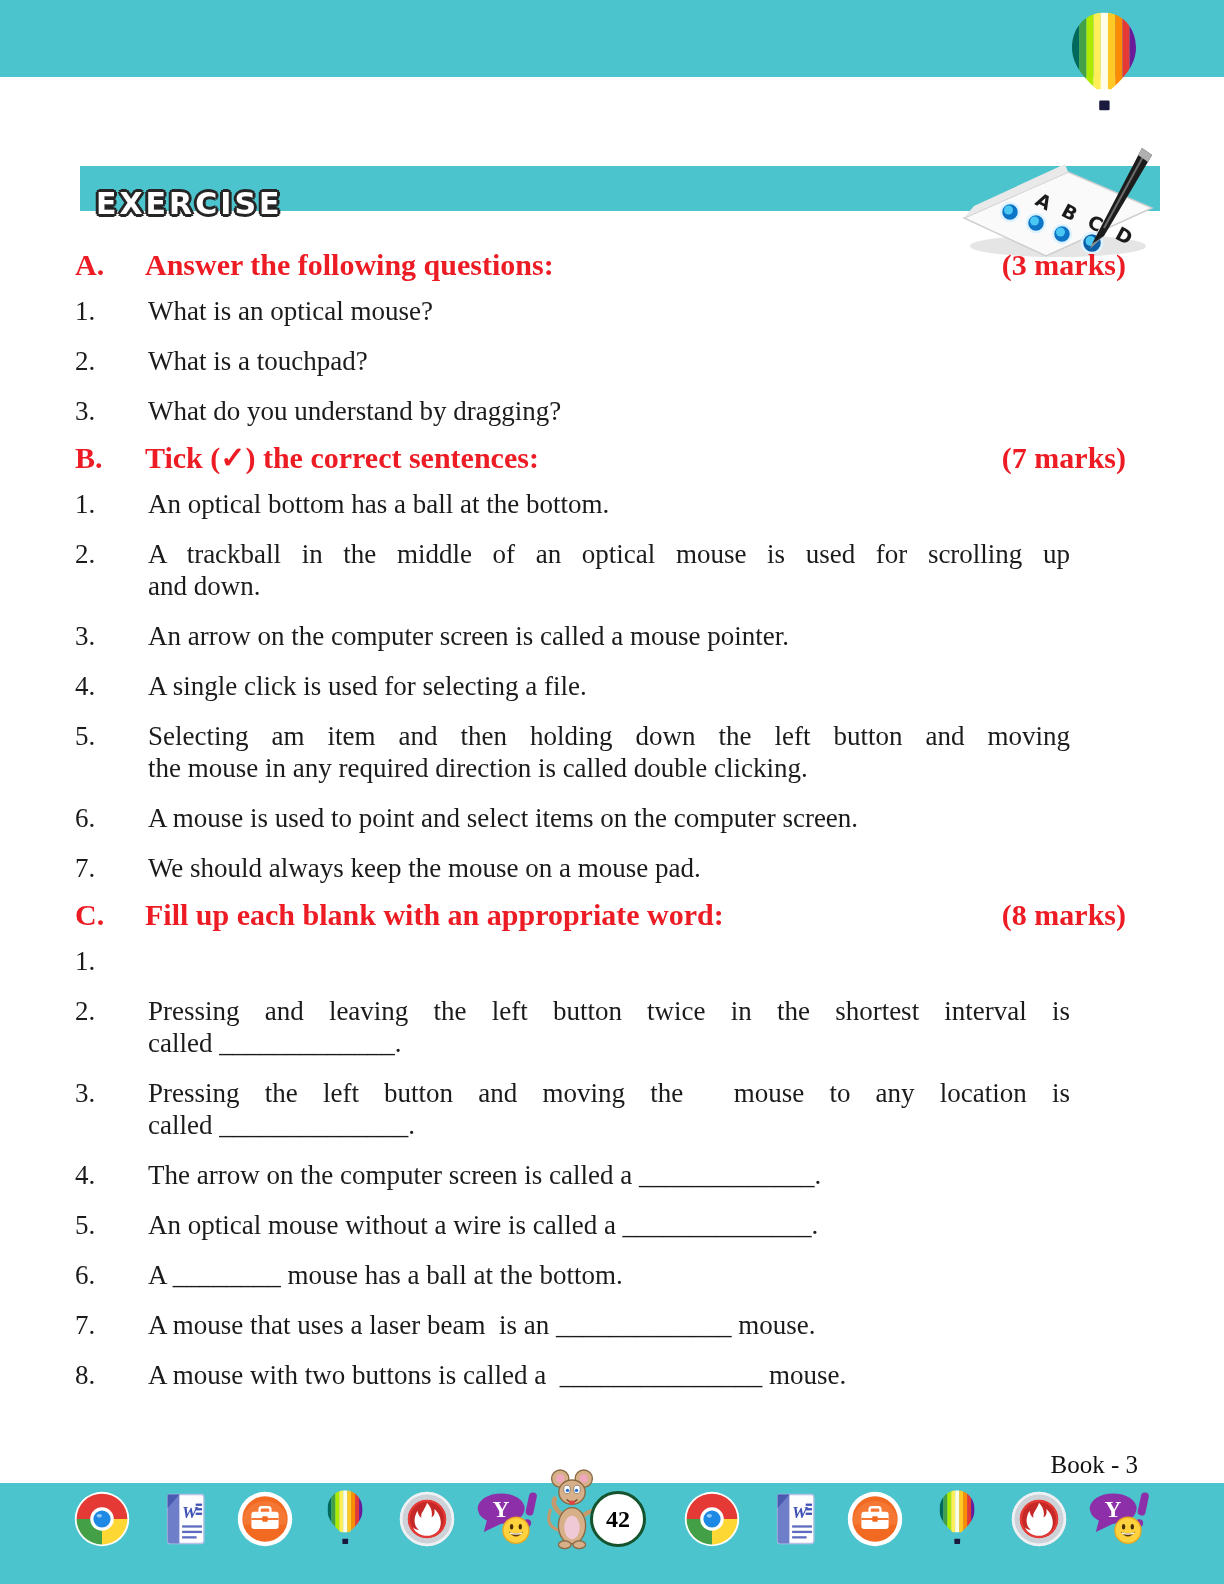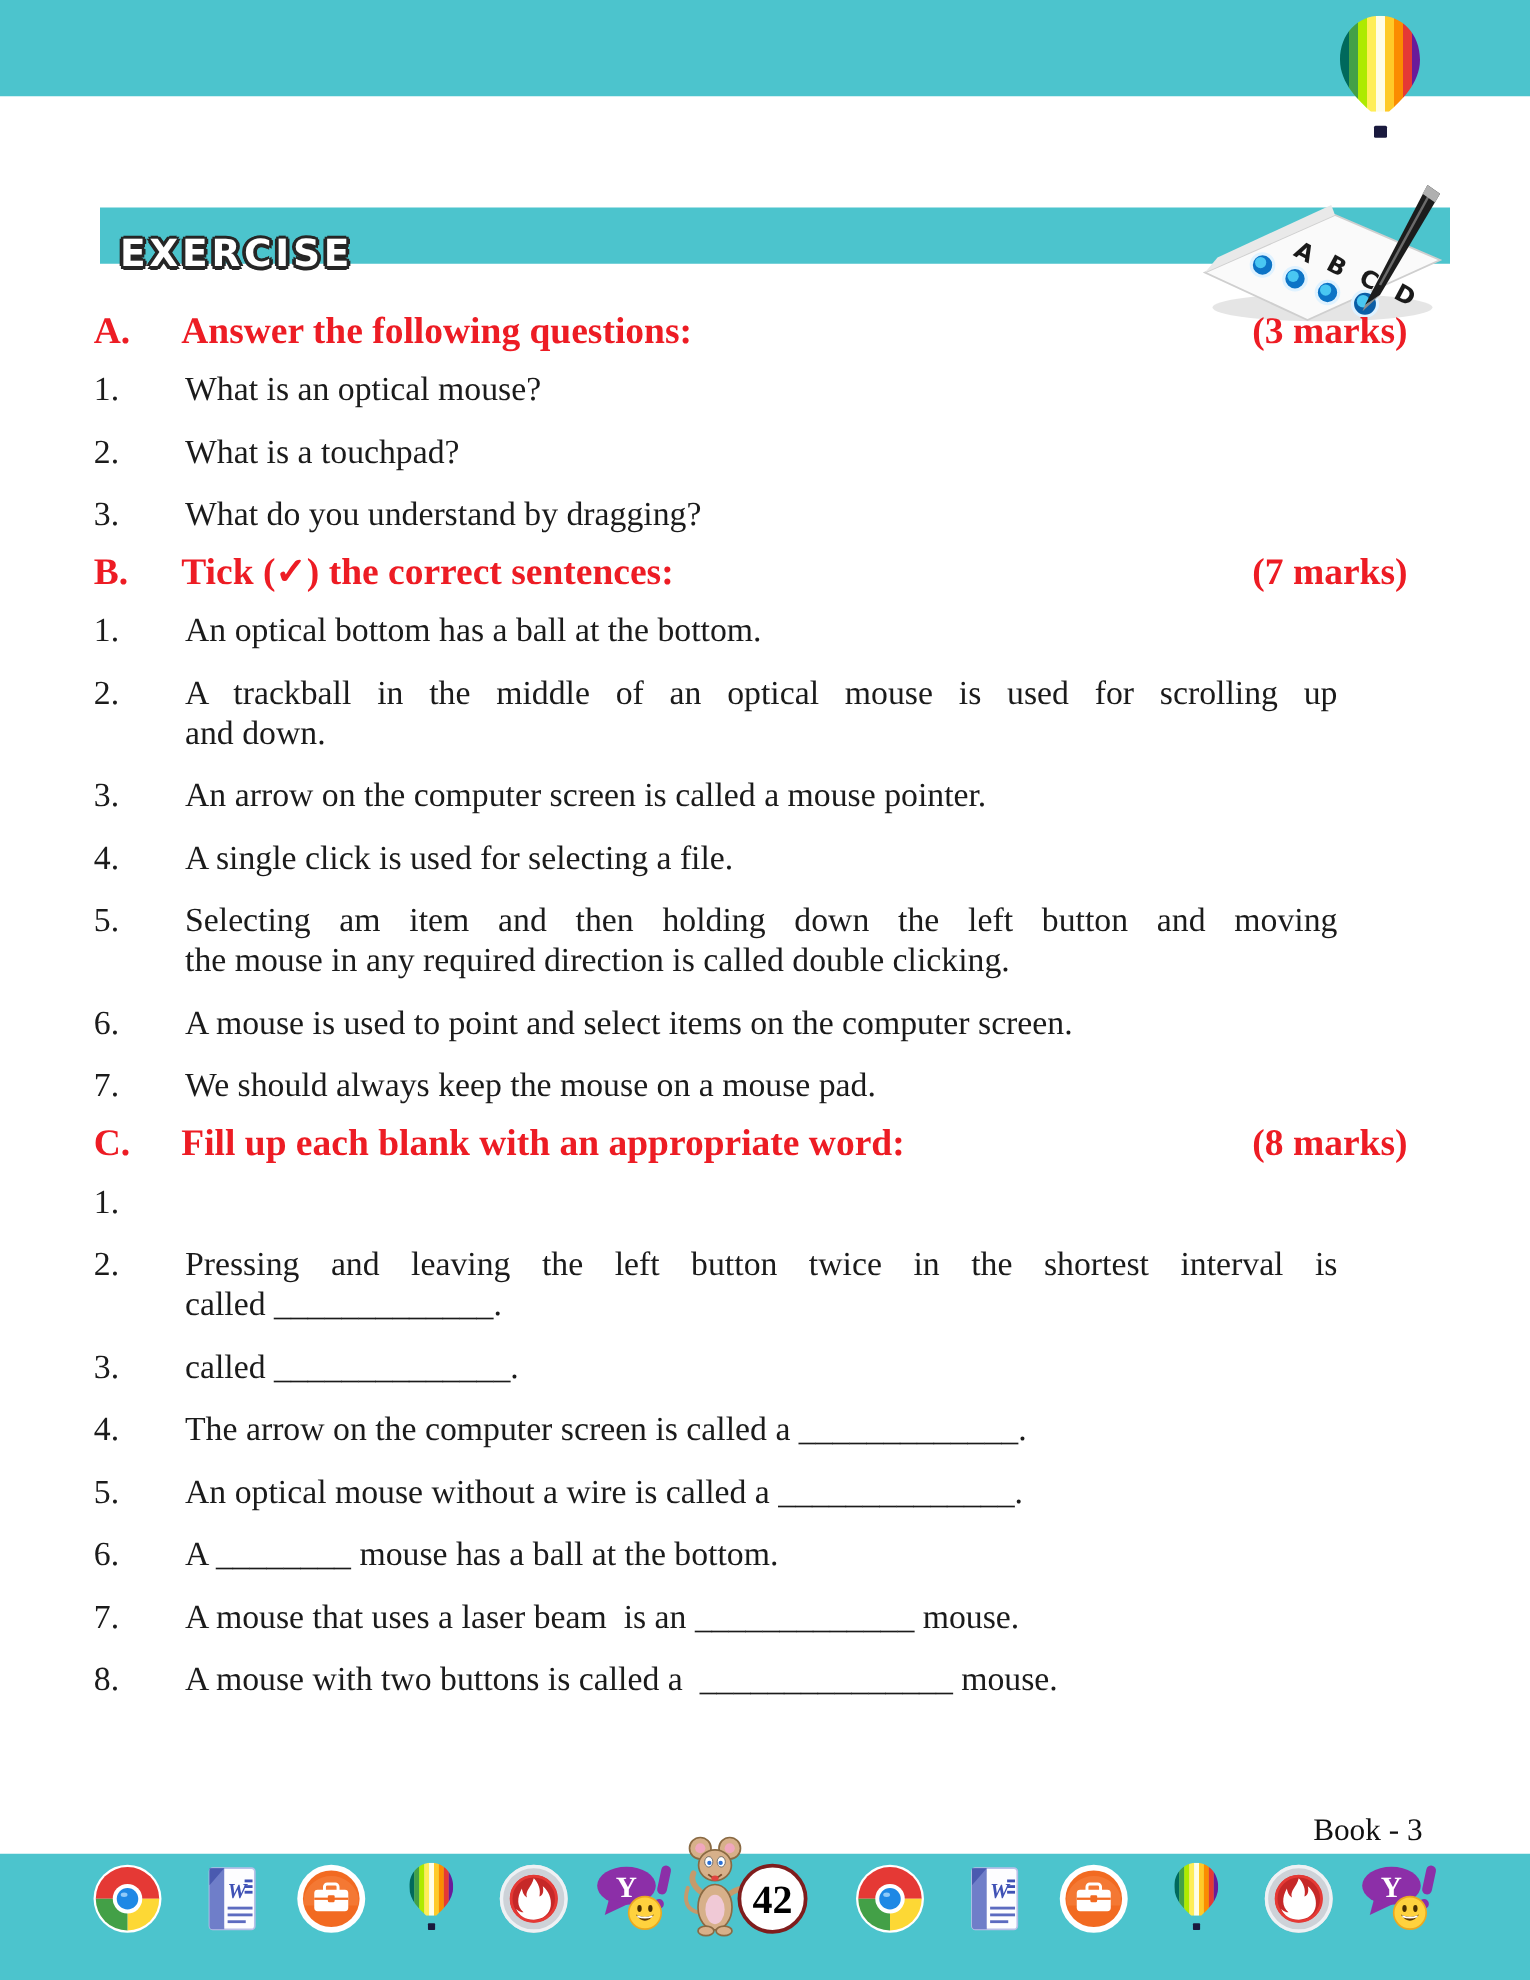--- a/index.html
+++ b/index.html
@@ -29,22 +29,22 @@
   .itxt{width:922px;}
   .line{white-space:pre-wrap;}
   .jline{text-align:justify;text-align-last:justify;}
   .booklabel{position:absolute;top:1451px;right:86px;font-size:25px;color:#111;}
   .footbar{position:absolute;left:0;top:1483px;width:1224px;height:101px;background:var(--teal);}
   .ficon{position:absolute;top:7px;width:58px;height:58px;}
   .ficon svg{width:100%;height:100%;display:block;}
   .fballoon{top:4px;width:44px;height:62px;}
   .fyahoo{width:66px;height:58px;}
   .pagenum{position:absolute;left:590px;top:8px;width:50px;height:50px;border-radius:50%;
-    background:#fff;border:3px solid #7f1d1d;display:flex;align-items:center;justify-content:center;
-    font-weight:bold;font-size:32px;color:#000;}
+    background:#fff;border:3px solid #14532d;display:flex;align-items:center;justify-content:center;
+    font-weight:bold;font-size:24px;color:#000;}
   .mousechar{position:absolute;left:543px;top:-18px;width:58px;height:100px;}
   .hiddefs{position:absolute;width:0;height:0;overflow:hidden;}
 </style>
 </head>
 <body>
 
 <svg class="hiddefs" aria-hidden="true">
   <defs>
     <clipPath id="bclip">
         <path d="M50 2 C72 2 90 20 90 46 C90 70 70 88 59 98 L41 98 C30 88 10 70 10 46 C10 20 28 2 50 2 Z"></path>
@@ -203,20 +203,21 @@
           <div class="item">
             <div class="inum">2.</div>
             <div class="itxt">
               <div class="line jline">Pressing and leaving the left button twice in the shortest interval is</div>
               <div class="line">called _____________.</div>
             </div>
           </div>
           <div class="item">
             <div class="inum">3.</div>
             <div class="itxt">
+              <div class="line jline">Pressing the left button and moving the &nbsp;mouse to any location is</div>
               <div class="line">called ______________.</div>
             </div>
           </div>
           <div class="item">
             <div class="inum">4.</div>
             <div class="itxt">
               <div class="line">The arrow on the computer screen is called a _____________.</div>
             </div>
           </div>
           <div class="item">

